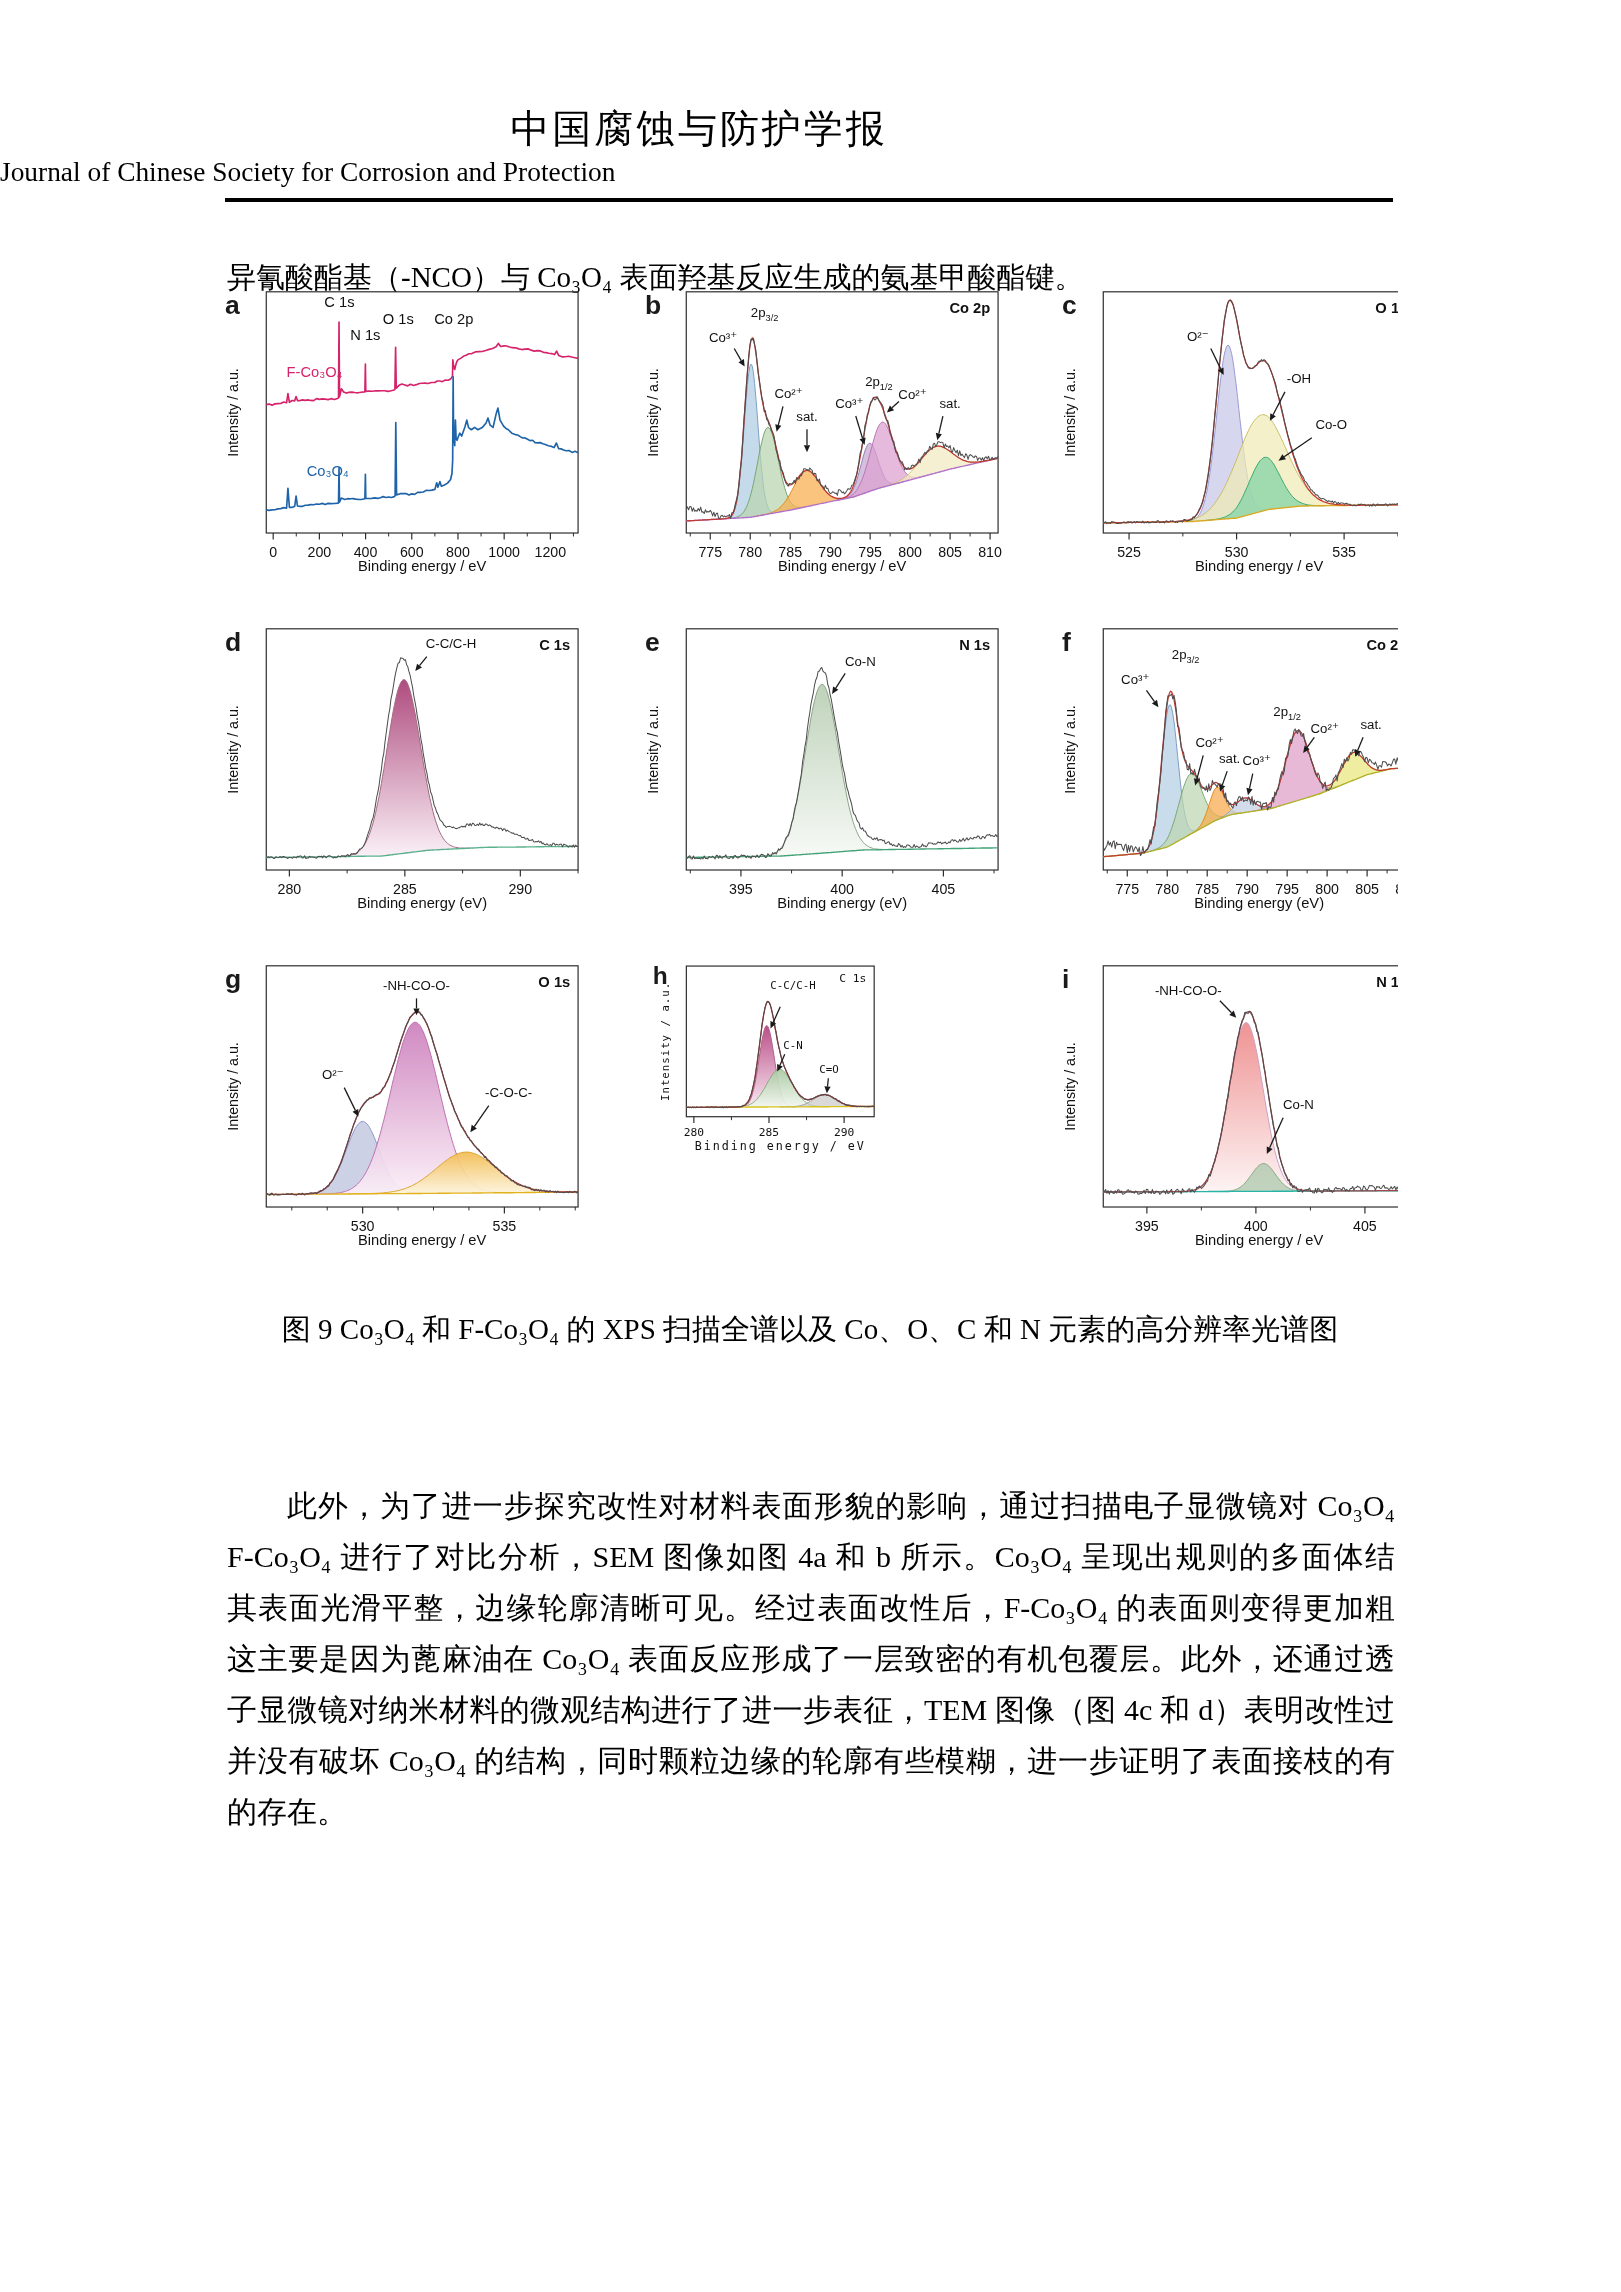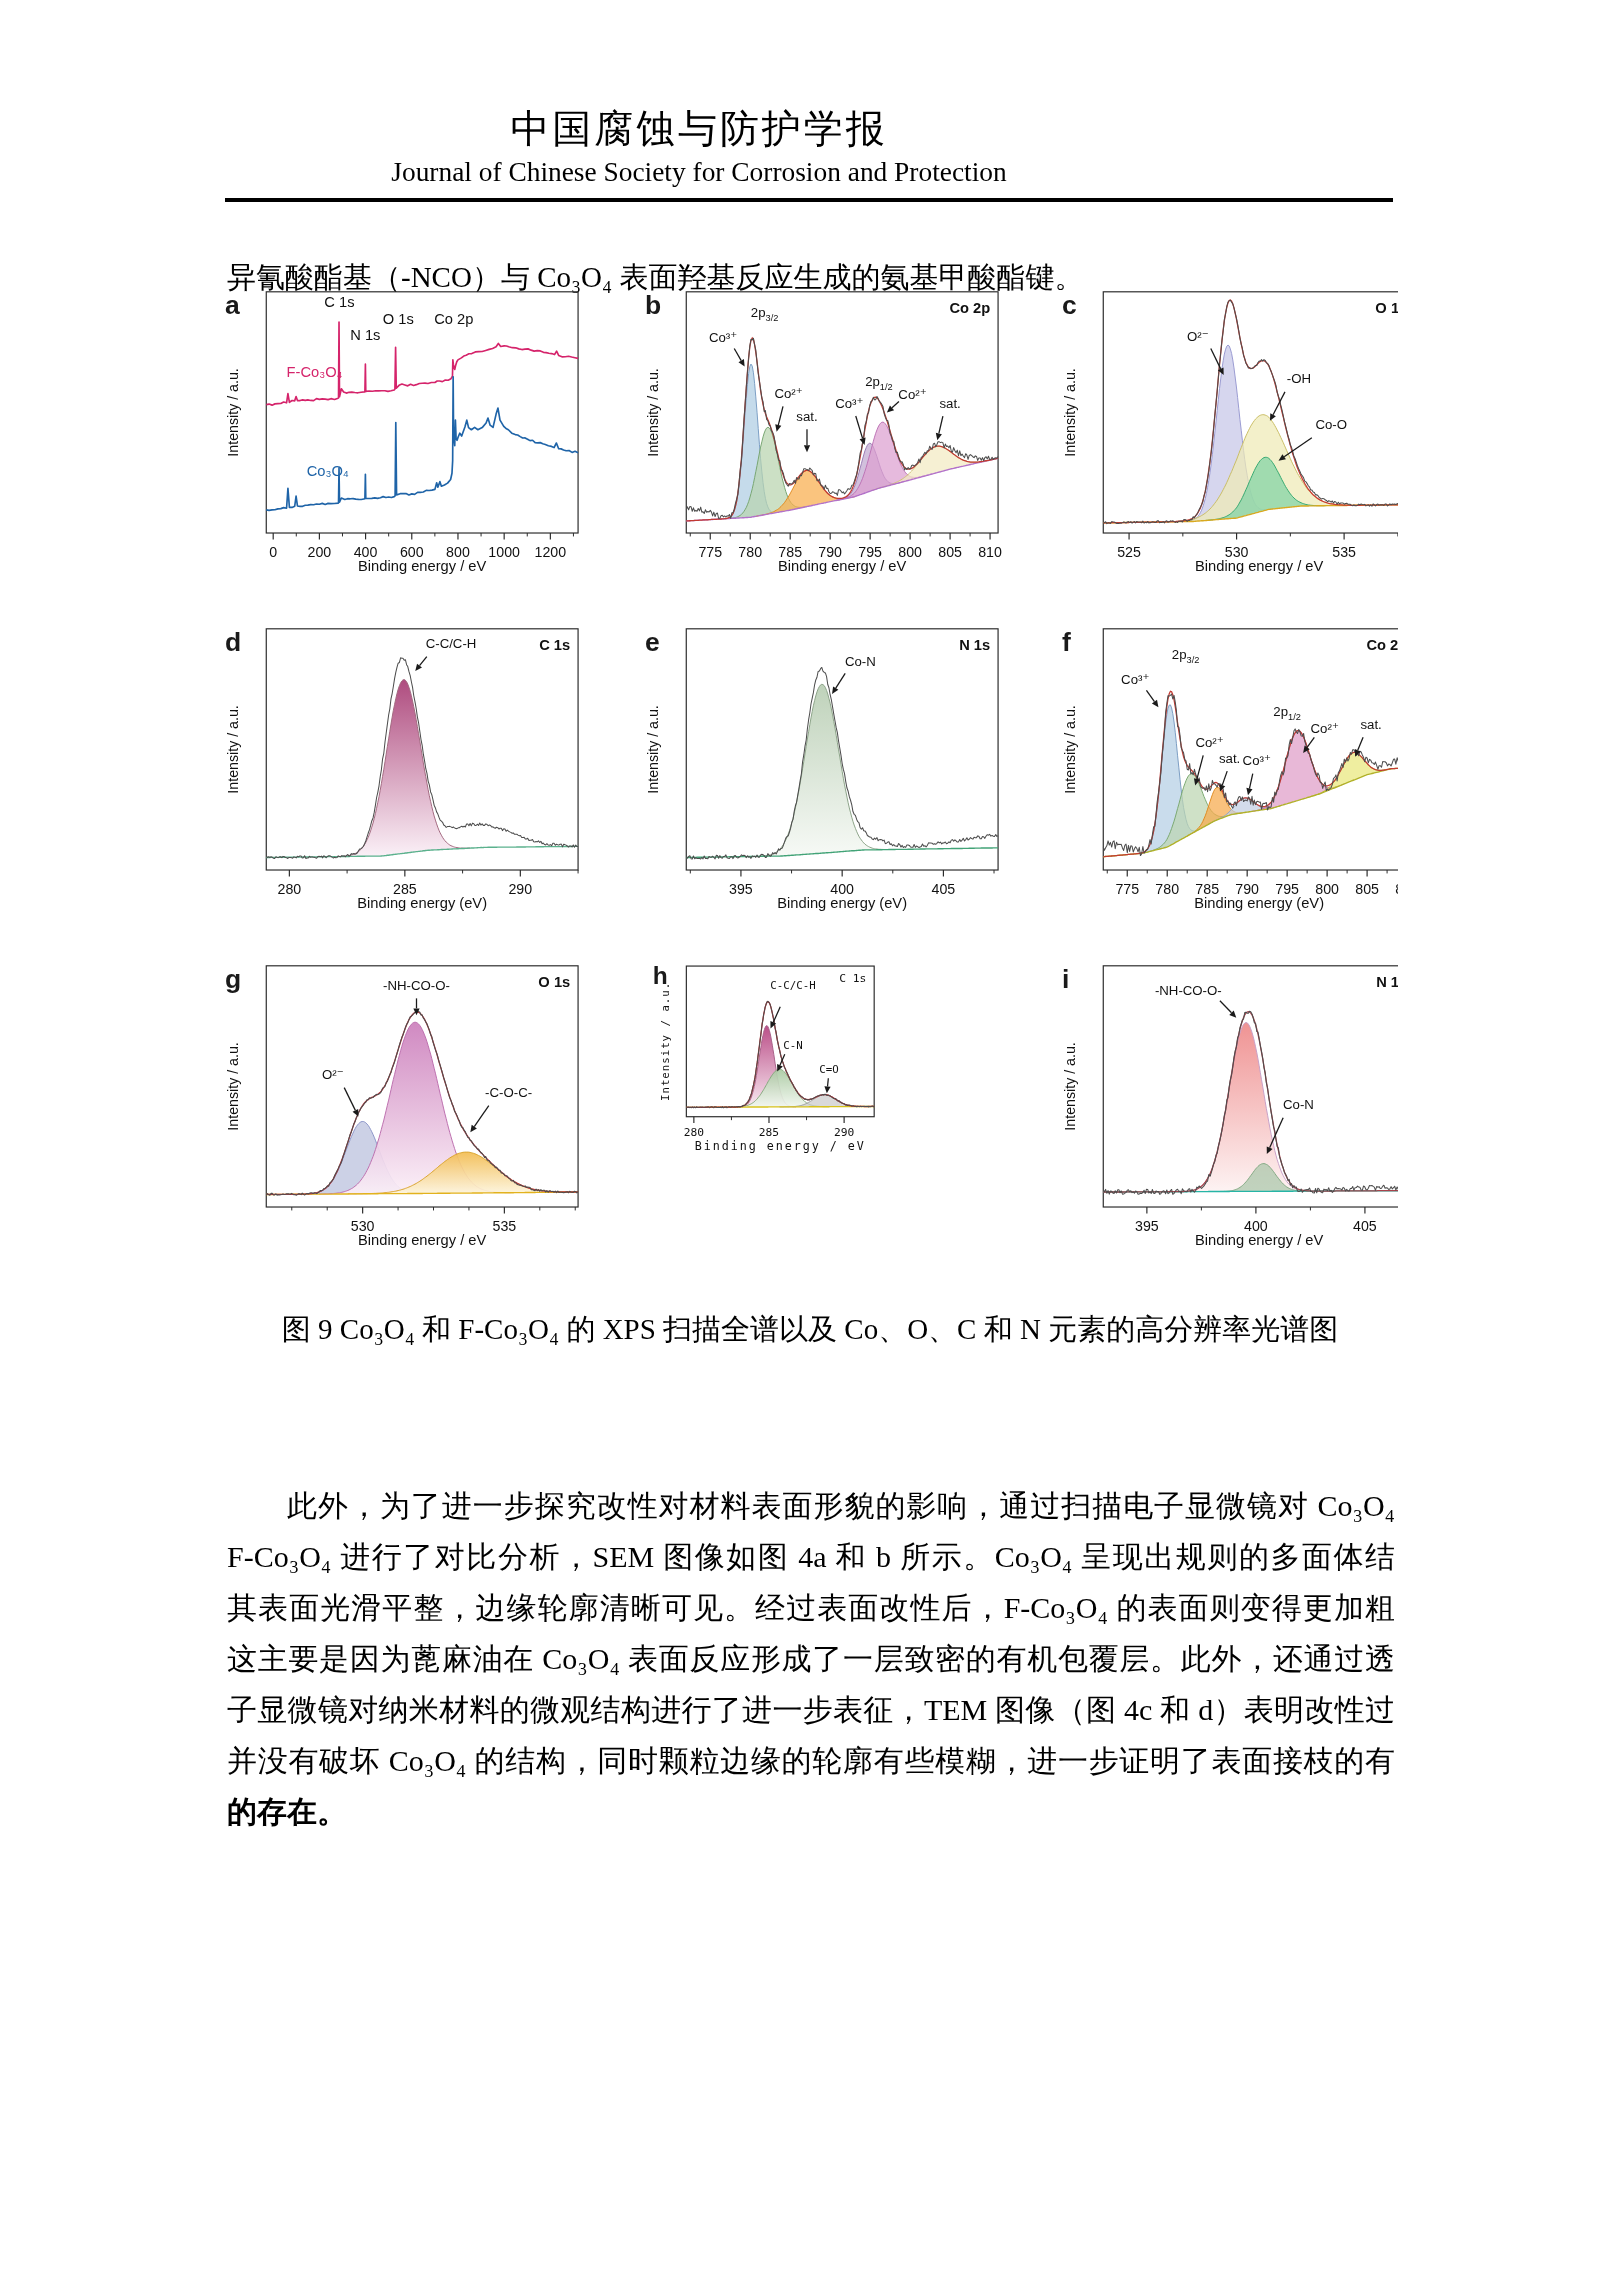--- a/index.html
+++ b/index.html
@@ -1,37 +1,37 @@
 <!DOCTYPE html>
 <html><head>
 <meta charset="utf-8">
 <style>
   html,body{margin:0;padding:0;background:#ffffff;}
   .page{position:relative;width:1398px;height:2293px;background:#fff;color:#000;
         font-family:"Liberation Serif","DejaVu Serif",serif;overflow:hidden;}
   .h-zh{position:absolute;top:102px;left:0;width:100%;text-align:center;
         font-size:39px;letter-spacing:2.9px;}
-  .h-en{position:absolute;top:157px;left:0;width:100%;text-align:center;font-size:27.4px;}
+  .h-en{position:absolute;top:157px;left:0;width:100%;font-size:27.4px;}
   .rule{position:absolute;top:198px;left:225px;width:1168px;height:3.9px;background:#000;}
   .intro{position:absolute;top:210px;left:227px;width:1168px;font-size:29px;margin-top:48px;}
   .fig{position:absolute;top:282px;left:223px;display:grid;
        grid-template-columns:420px 417px 338px;grid-auto-rows:337px;}
   .panel{position:relative;width:374px;height:316px;}
   .panel-letter{position:absolute;left:2px;top:7.8px;z-index:2;
        font-family:"Liberation Sans","DejaVu Sans",sans-serif;
        font-weight:600;font-size:26.5px;color:#1a1a1a;}
   .panel.small .panel-letter{left:9.8px;top:5.9px;font-size:24.5px;}
   .panel.small svg{margin-left:13.7px;margin-top:2px;}
   .caption{position:absolute;top:1298px;left:225px;width:1170px;text-align:center;
        font-size:29px;line-height:62px;}
   .para{position:absolute;top:1480px;left:227px;width:1168px;font-size:30px;}
   .para .line{height:51px;line-height:51px;text-align:justify;
        text-align-last:justify;overflow:hidden;}
   .para .line.first{text-indent:2em;}
-  .para .line.last{text-align-last:left;font-weight:bold;}
+  .para .line.last{text-align-last:left;}
 </style>
 </head>
 <body>
 
 <div class="page">
   <div class="h-zh">中国腐蚀与防护学报</div>
   <div class="h-en">Journal of Chinese Society for Corrosion and Protection</div>
   <div class="rule"></div>
   <div class="intro">异氰酸酯基（-NCO）与 Co₃O₄ 表面羟基反应生成的氨基甲酸酯键。</div>
 

